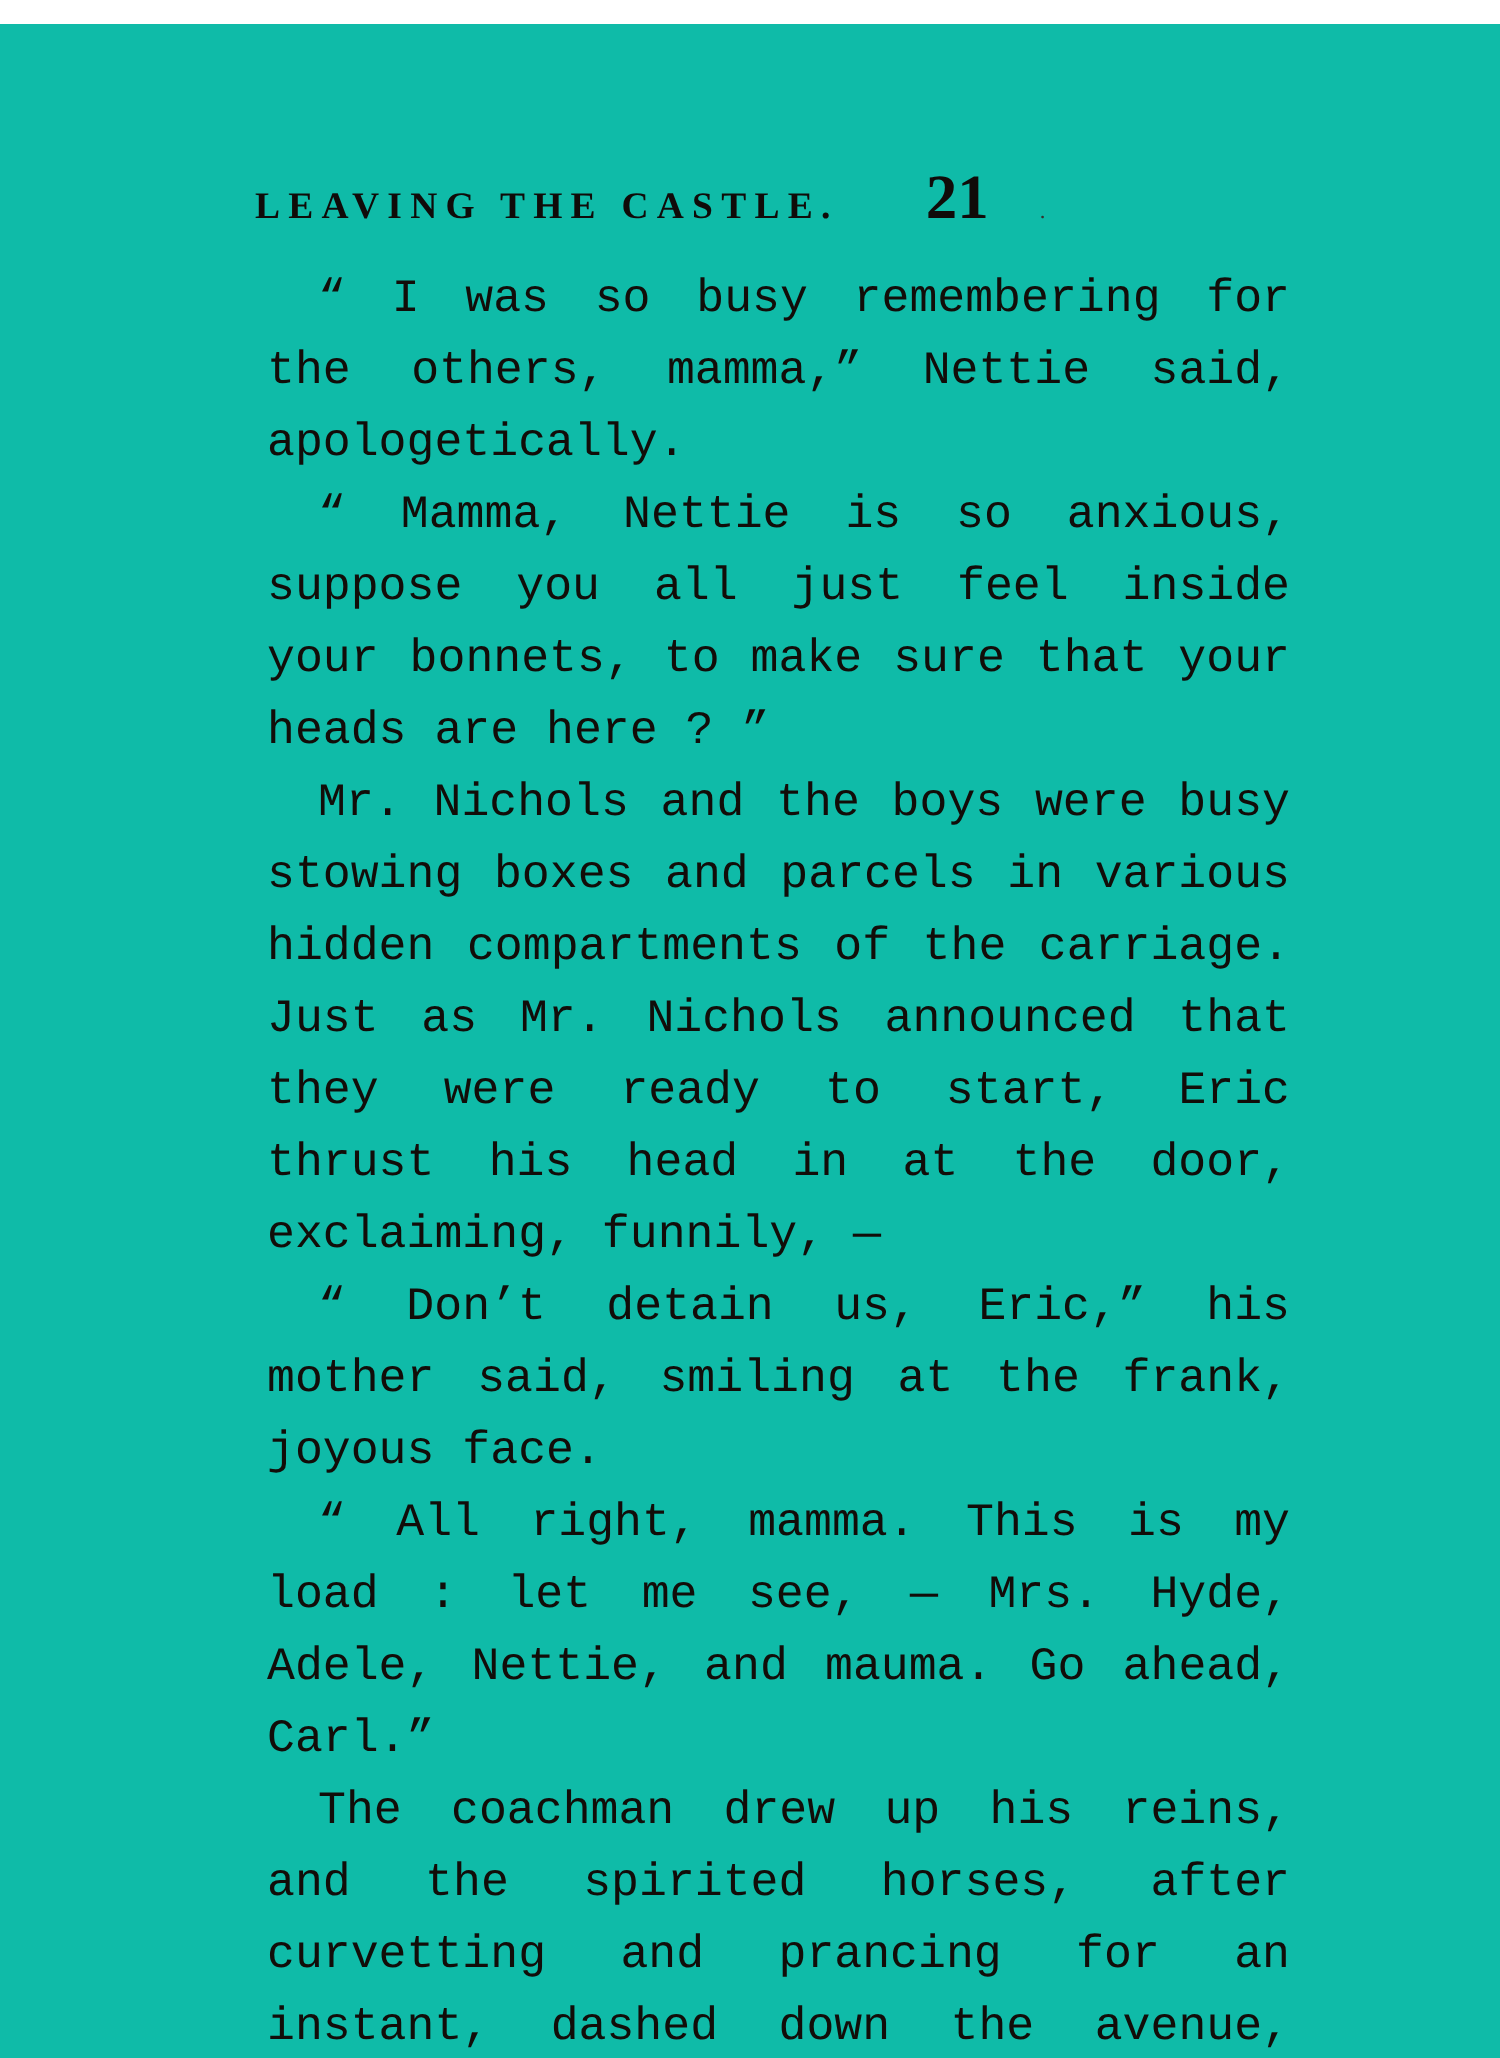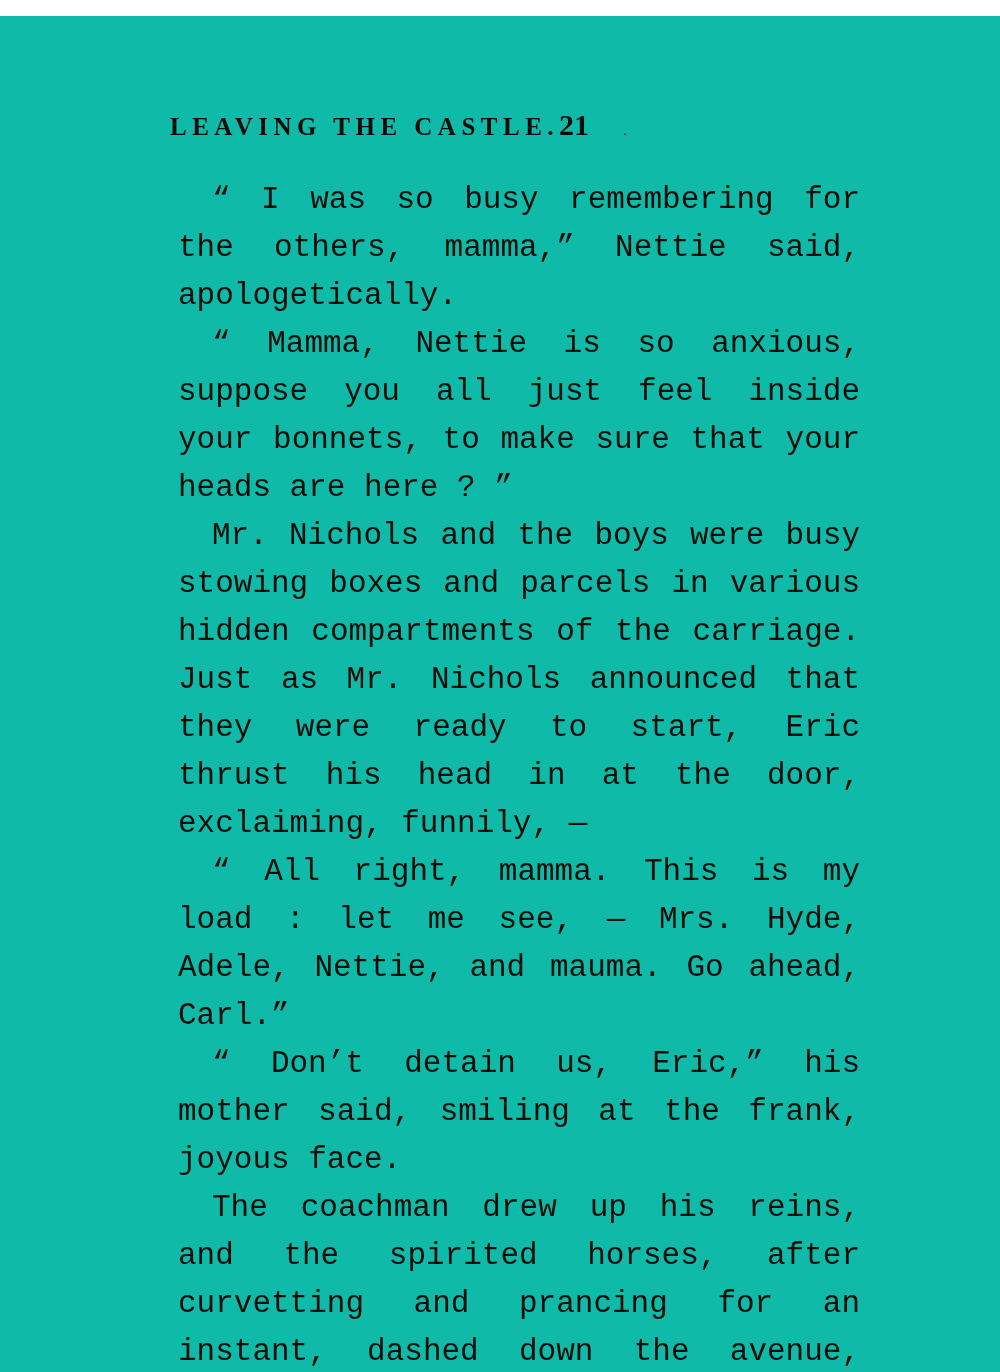--- a/index.html
+++ b/index.html
@@ -34,22 +34,23 @@
   }
   .head-title {
     font-size: 25px;
     letter-spacing: 5.5px;
     font-weight: 700;
     font-family: "Liberation Serif", serif;
     color: #15110f;
     white-space: nowrap;
   }
   .page-number {
-    font-size: 30px;
+    font-size: 42px;
     font-weight: 700;
+    margin-left: 58px;
     color: #15110f;
     font-family: "Liberation Serif", serif;
   }
   .head-dot {
     font-size: 15px;
     margin-left: 34px;
     color: #3a3330;
   }
   .body-text {
     position: absolute;
@@ -83,18 +84,18 @@
   <div class="running-head">
     <span class="head-title">LEAVING THE CASTLE.</span>
     <span class="page-number">21</span>
     <span class="head-dot">.</span>
   </div>
 
   <div class="body-text">
     <p>“ I was so busy remembering for the others, mamma,” Nettie said, apologetically.</p>
     <p>“ Mamma, Nettie is so anxious, suppose you all just feel inside your bonnets, to make sure that your heads are here ? ”</p>
     <p>Mr. Nichols and the boys were busy stowing boxes and parcels in various hidden compartments of the carriage. Just as Mr. Nichols announced that they were ready to start, Eric thrust his head in at the door, exclaiming, funnily, —</p>
+    <p>“ Don’t detain us, Eric,” his mother said, smiling at the frank, joyous face.</p>
     <p>“ All right, mamma.  This is my load : let me see, — Mrs. Hyde, Adele, Nettie, and mauma.  Go ahead, Carl.”</p>
-    <p>“ Don’t detain us, Eric,” his mother said, smiling at the frank, joyous face.</p>
     <p class="last">The coachman drew up his reins, and the spirited horses, after curvetting and prancing for an instant, dashed down the avenue, Adele’s and Nettie’s white handkerchiefs</p>
   </div>
 
 </div>
 
 </body></html>

